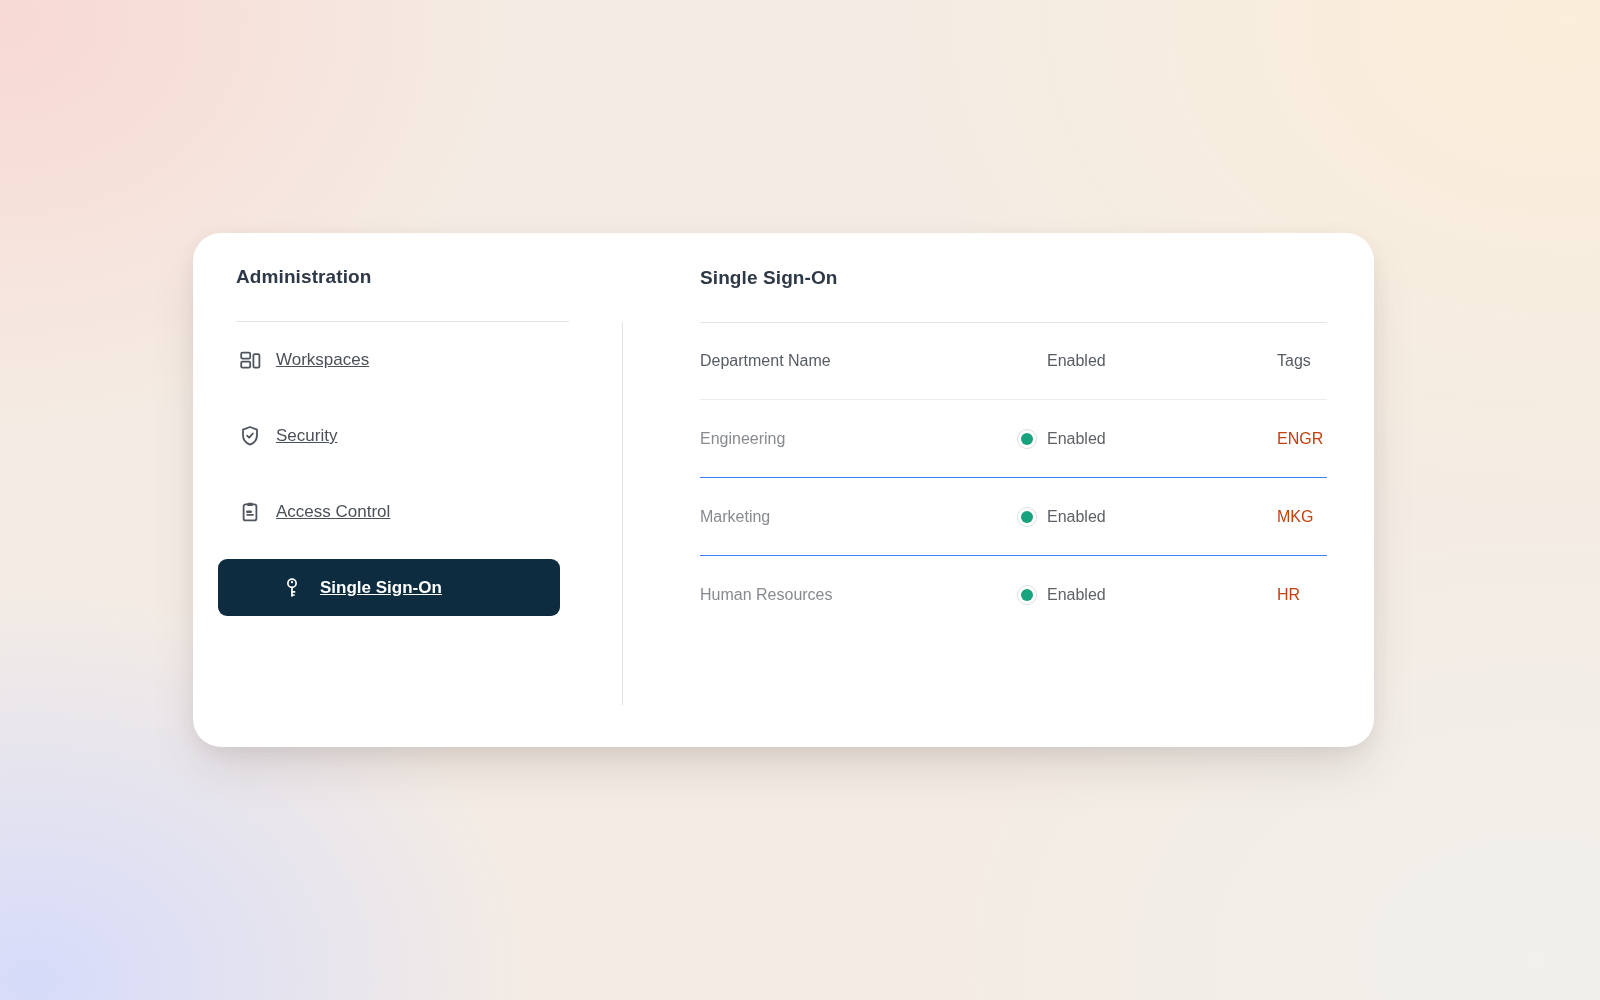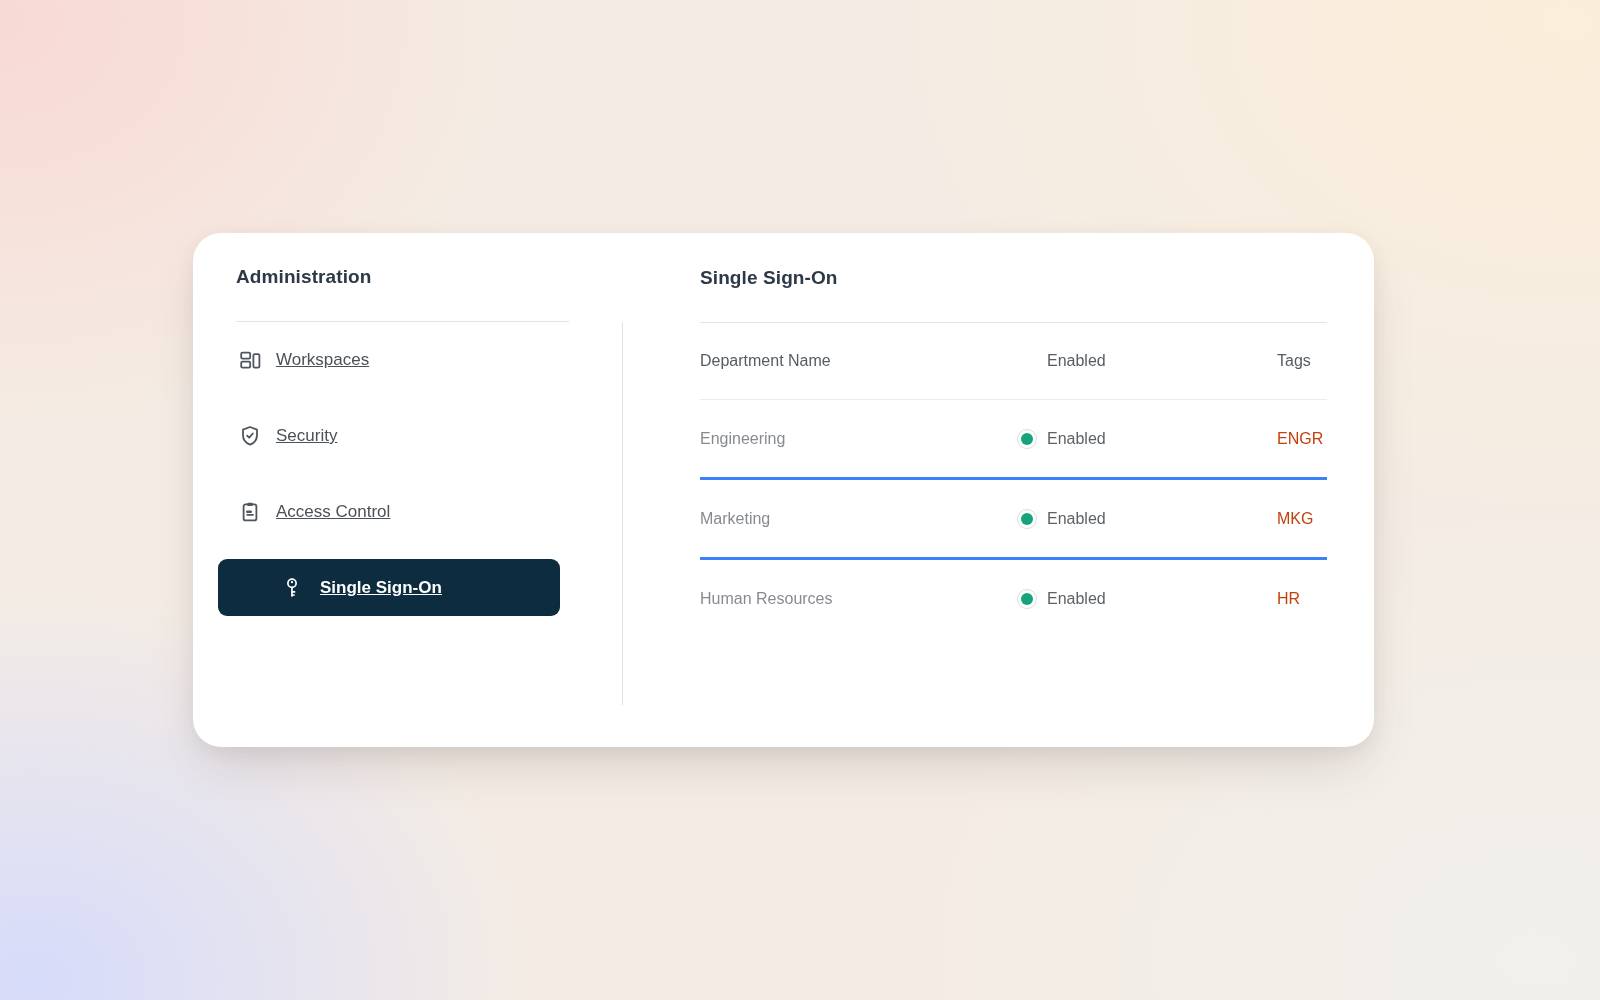--- a/index.html
+++ b/index.html
@@ -52,21 +52,21 @@
   }
 
   
   .main { flex: 1; box-sizing: border-box; padding: 0 47px 0 42px; }
   .main-header {
     height: 89px; border-bottom: 1px solid #e3e4e7;
     display: flex; align-items: center;
   }
   .row { display: flex; align-items: center; }
   .thead { height: 76px; border-bottom: 1px solid #ececee; }
-  .trow  { height: 77px; border-bottom: 3px solid #3b82f6; }
+  .trow  { height: 77px; border-bottom: 1px solid #3b82f6; }
   .trow:last-child { border-bottom: none; }
   .col-dept   { width: 317px; }
   .col-status { width: 260px; display: flex; align-items: center; gap: 10px; }
   .col-tags   { flex: 1; }
   .th { font-size: 16px; font-weight: 500; color: #565c63; }
   .th.col-status { padding-left: 30px; box-sizing: border-box; }
   .cell-dept   { font-size: 16px; color: #878b90; }
   .cell-status { font-size: 16px; color: #5e6267; }
   .cell-tags   { font-size: 16px; color: #c2410c; }
 

